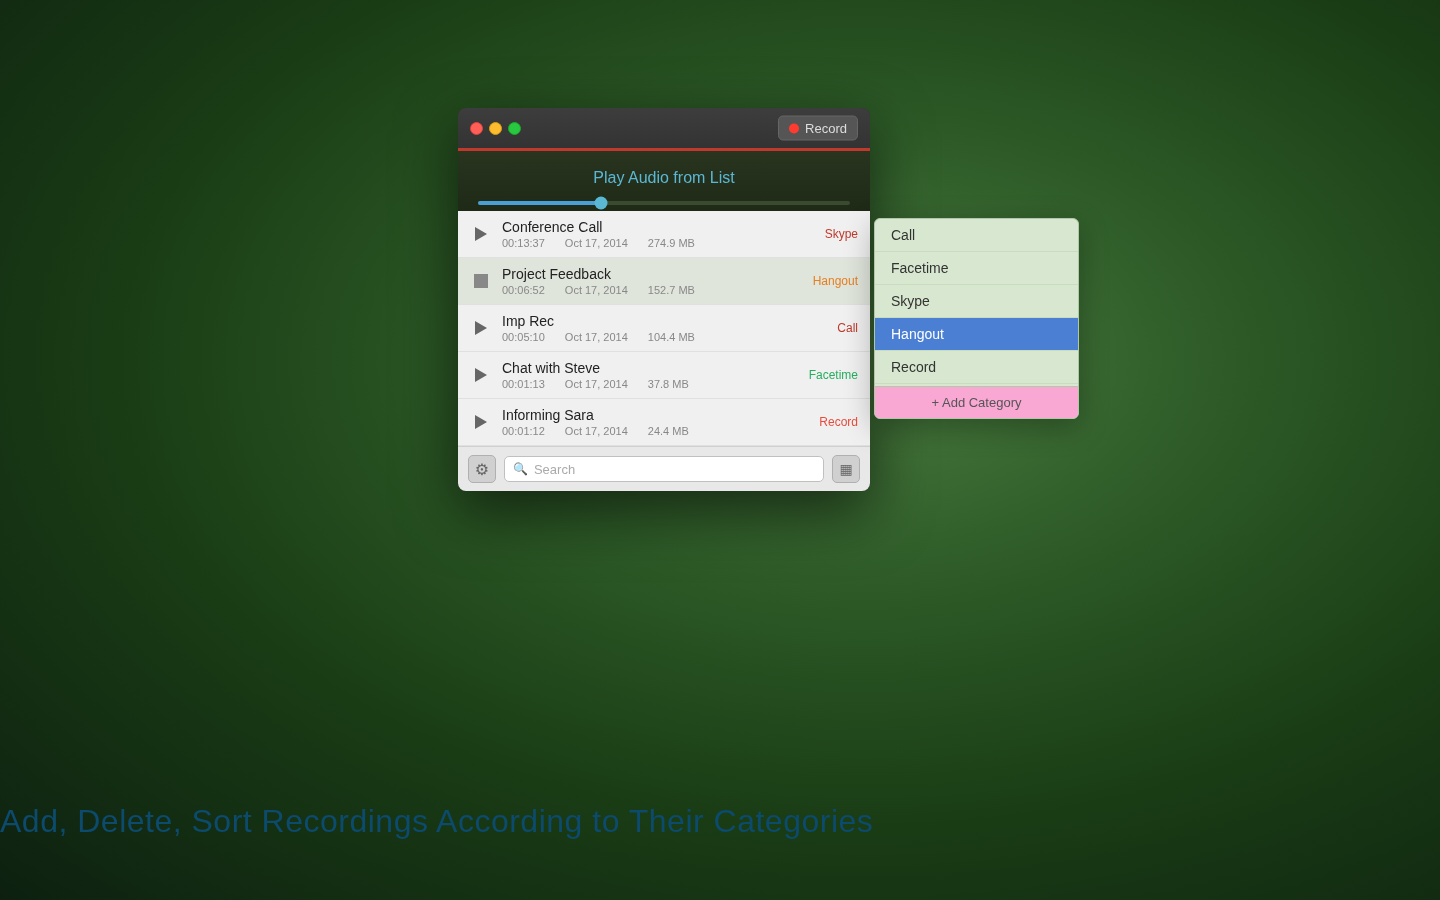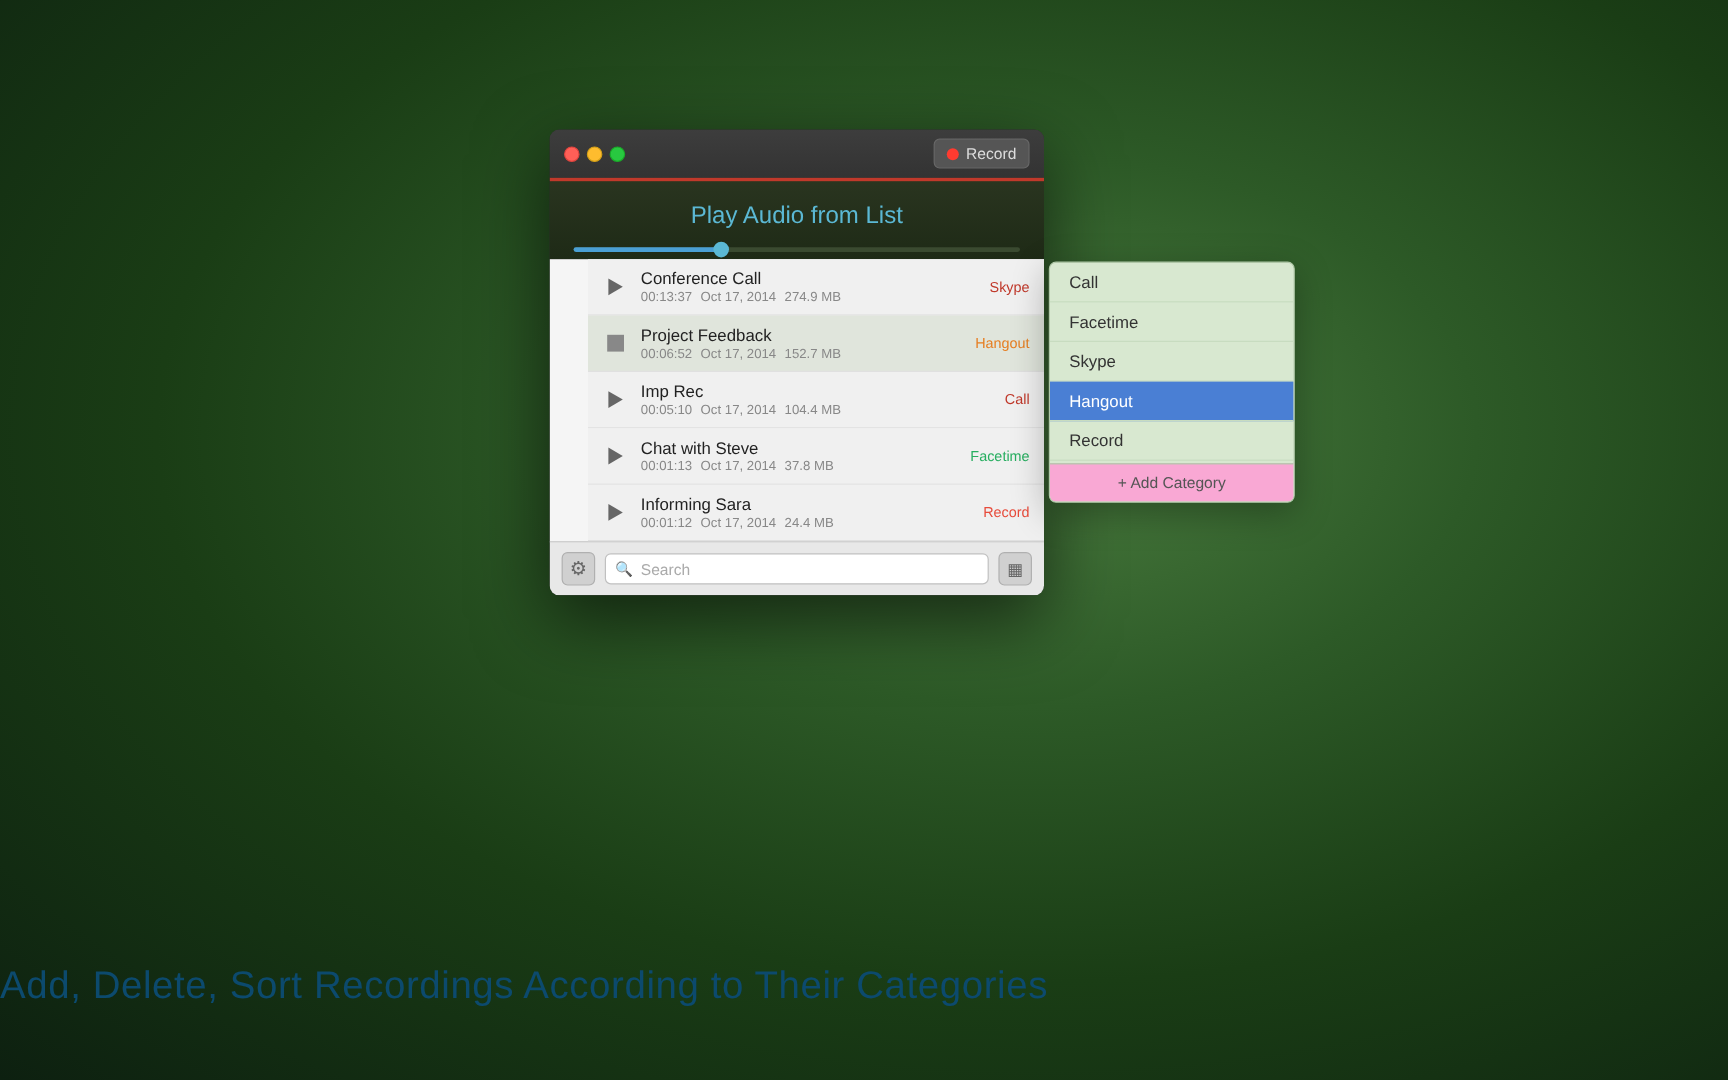--- a/index.html
+++ b/index.html
@@ -96,21 +96,21 @@
 
     .orange-bar {
       height: 3px;
       background: #c0392b;
       width: 100%;
     }
 
     .play-audio-title {
       text-align: center;
       color: #5bb8d4;
-      font-size: 20px;
+      font-size: 16px;
       font-weight: 400;
       padding: 18px 0 14px;
     }
 
     .progress-container {
       padding: 0 20px 6px;
     }
 
     .progress-track {
       height: 4px;
@@ -151,21 +151,20 @@
       background: #f5f5f5;
     }
 
     .recording-item {
       display: flex;
       align-items: center;
       padding: 8px 12px;
       border-bottom: 1px solid #e0e0e0;
       background: #f0f0f0;
       cursor: pointer;
-      margin-left: 32px;
     }
 
     .recording-item.active {
       background: #e0e5dc;
       align-items: center;
     }
 
     .play-btn {
       width: 22px;
       height: 22px;
@@ -198,21 +197,21 @@
       font-size: 14px;
       color: #222;
       font-weight: 400;
       margin-bottom: 2px;
     }
 
     .recording-meta {
       font-size: 11px;
       color: #888;
       display: flex;
-      gap: 7px;
+      gap: 20px;
     }
 
     .recording-category {
       font-size: 12px;
       font-weight: 500;
       margin-left: auto;
       flex-shrink: 0;
     }
 
     .cat-skype { color: #c0392b; }

